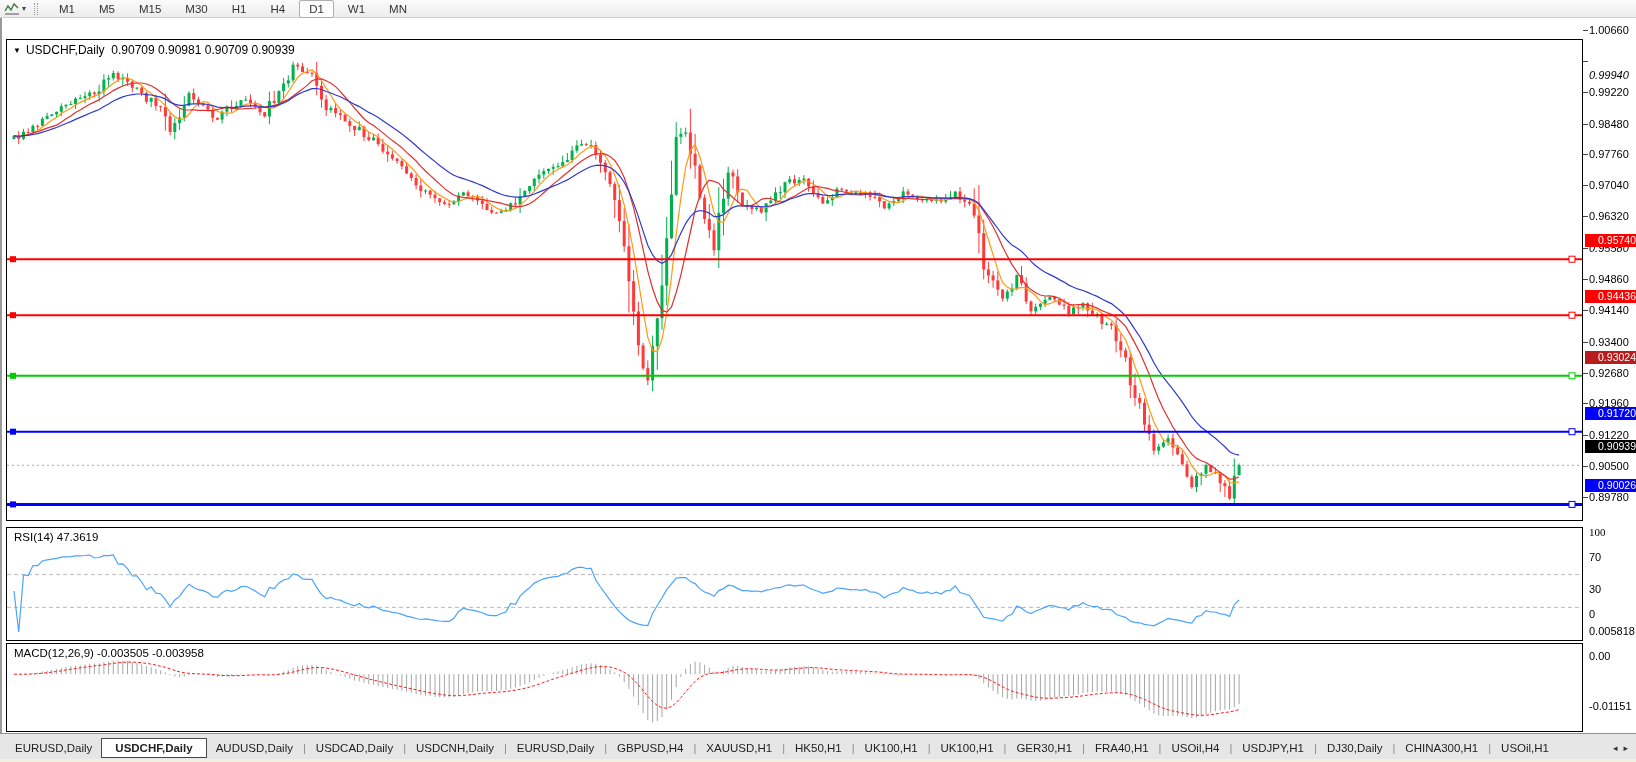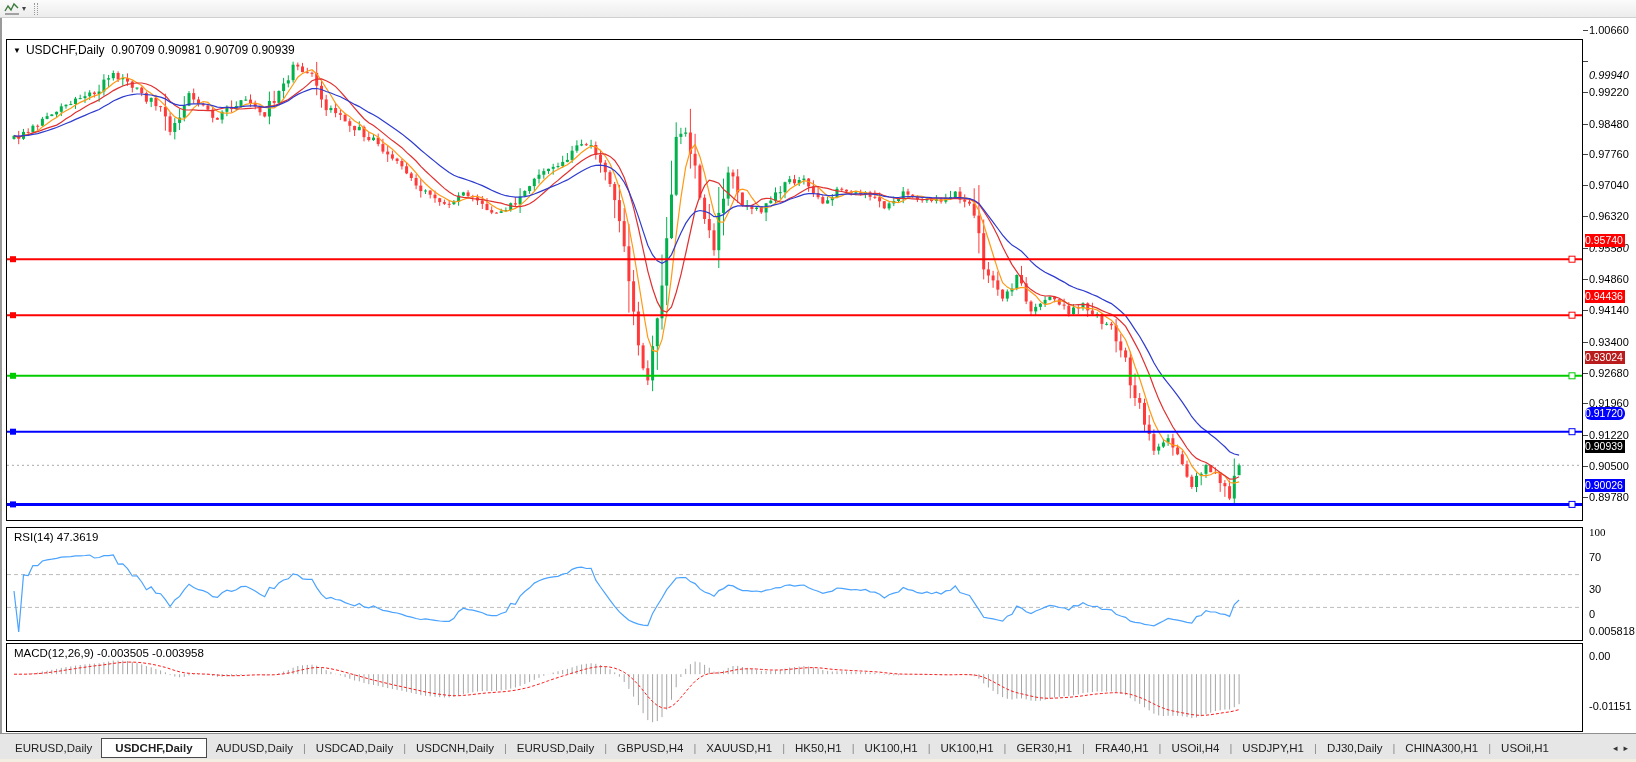--- a/index.html
+++ b/index.html
@@ -25,21 +25,21 @@
   #panelMain { left:4px; top:21px;  width:1577px; height:482px; }
   #panelRsi  { left:4px; top:509px; width:1577px; height:114px; }
   #panelMacd { left:4px; top:625px; width:1577px; height:89px;  }
 
   .chart-title { position:absolute; left:11px; top:25px; font-size:12px; color:#000; z-index:5; }
   .chart-title .tri { font-size:8px; margin-right:5px; vertical-align:1px; cursor:pointer; }
   .ind-label { position:absolute; left:12px; font-size:11.5px; color:#000; z-index:5; }
 
   .axl { position:absolute; left:1587px; font-size:11px; color:#000; height:13px; line-height:13px; white-space:nowrap; z-index:4; }
   .tickdash { position:absolute; left:1581px; width:5px; height:0; border-top:1px solid #444; z-index:4; }
-  .tag { position:absolute; left:1583px; width:40px; height:13px; line-height:13px; text-align:left;
+  .tag { position:absolute; left:1583px; width:51px; height:13px; line-height:13px; text-align:right;
          font-size:10.5px; color:#fff; z-index:6; white-space:nowrap; }
 
   .dateRow { position:absolute; left:4px; top:716px; width:1580px; height:14px; z-index:5; }
   .dlabel { position:absolute; top:0; font-size:11px; color:#000; white-space:nowrap; }
 
   
   .tabbar { position:absolute; left:0; top:733px; width:1636px; height:29px; background:#e6e6e6;
             border-top:1px solid #8f8f8f; display:flex; align-items:center; z-index:30; }
   .tabs { display:flex; align-items:center; height:100%; overflow:hidden; white-space:nowrap; flex:1; padding-left:6px; }
   .tab { font-size:11.5px; color:#222; padding:3px 9px; cursor:pointer; }
@@ -56,20 +56,31 @@
 
   <div class="toolbar">
     <div class="tb-icon">
       <svg width="16" height="13" viewBox="0 0 16 13">
         <polyline points="1,9 4,4 7,8 10,2 14,6" fill="none" stroke="#3c7a3c" stroke-width="1.4"></polyline>
         <line x1="1" y1="12" x2="15" y2="12" stroke="#555" stroke-width="1"></line>
       </svg>
     </div>
     <div class="tb-caret">▾</div>
     <div class="grip"></div>
+    <div class="tfrow" id="tfRow">
+        <div class="tfbtn">M1</div>
+        <div class="tfbtn">M5</div>
+        <div class="tfbtn">M15</div>
+        <div class="tfbtn">M30</div>
+        <div class="tfbtn">H1</div>
+        <div class="tfbtn">H4</div>
+        <div class="tfbtn sel">D1</div>
+        <div class="tfbtn">W1</div>
+        <div class="tfbtn">MN</div>
+      </div>
   </div>
 
   <div class="chart-bg" id="chartWindow">
     <div class="panel" id="panelMain">
       <svg id="svgMain" width="1575" height="480">
           <line x1="0" x2="1575" y1="425.3" y2="425.3" stroke="#a8a8a8" stroke-width="1" stroke-dasharray="2 3"></line>
           <line x1="7.0" x2="7.0" y1="94.9" y2="99.7" stroke="#00b14c" stroke-width="1"></line>
           <rect x="5.5" y="95.8" width="3" height="3.1" fill="#00b14c"></rect>
           <line x1="11.7" x2="11.7" y1="90.9" y2="104.2" stroke="#ff3a3a" stroke-width="1"></line>
           <rect x="10.2" y="95.8" width="3" height="3.0" fill="#ff3a3a"></rect>
@@ -939,21 +950,21 @@
         <div class="axl" style="top: 379.43px;">0.91960</div>
         <div class="tickdash" style="top: 417.193px;"></div>
         <div class="axl" style="top: 411.193px;">0.91220</div>
         <div class="tickdash" style="top: 448.098px;"></div>
         <div class="axl" style="top: 442.098px;">0.90500</div>
         <div class="tickdash" style="top: 479.002px;"></div>
         <div class="axl" style="top: 473.002px;">0.89780</div>
         <div class="tag" style="top: 216.181px; background: rgb(255, 0, 0);">0.95740</div>
         <div class="tag" style="top: 272.153px; background: rgb(255, 0, 0);">0.94436</div>
         <div class="tag" style="top: 332.76px; background: #b91c1c;">0.93024</div>
-        <div class="tag" style="top: 388.732px; background: rgb(0, 0, 255); border-radius: 6px;">0.91720</div>
+        <div class="tag" style="top: 388.732px; background: rgb(0, 0, 255);">0.91720</div>
         <div class="tag" style="top: 461.443px; background: rgb(0, 0, 255);">0.90026</div>
         <div class="tag" style="top: 422.254px; background: rgb(0, 0, 0);">0.90939</div>
         <div class="axl" style="top: 508px; font-family: Liberation Serif, serif;">100</div>
         <div class="axl" style="top: 532.6px;">70</div>
         <div class="axl" style="top: 565.4px;">30</div>
         <div class="axl" style="top: 590px;">0</div>
         <div class="axl" style="top: 607px;">0.005818</div>
         <div class="axl" style="top: 632.186px;">0.00</div>
         <div class="axl" style="top: 682.013px;">-0.01151</div>
       </div>

